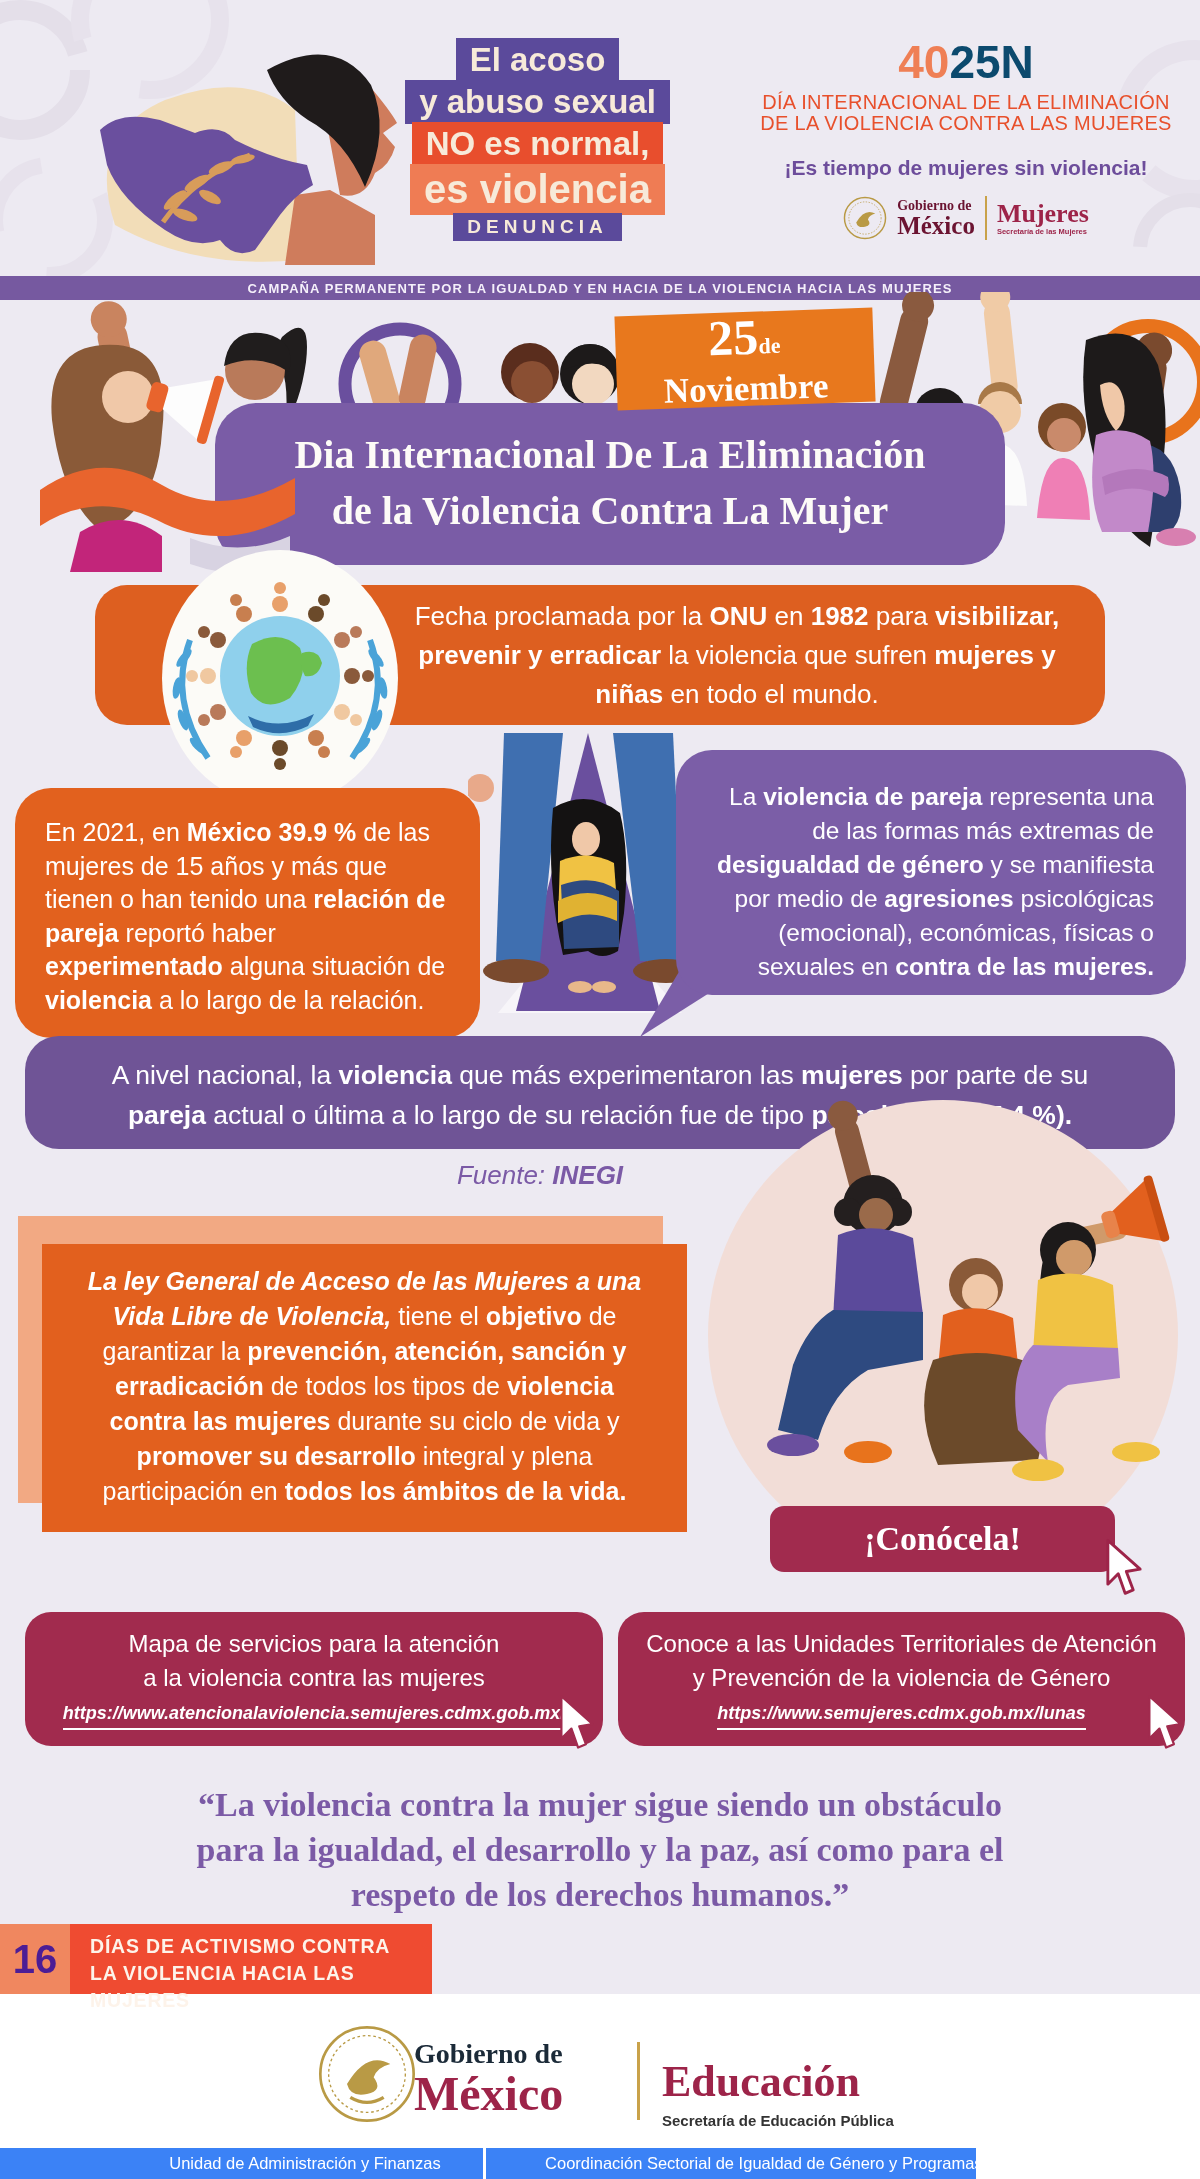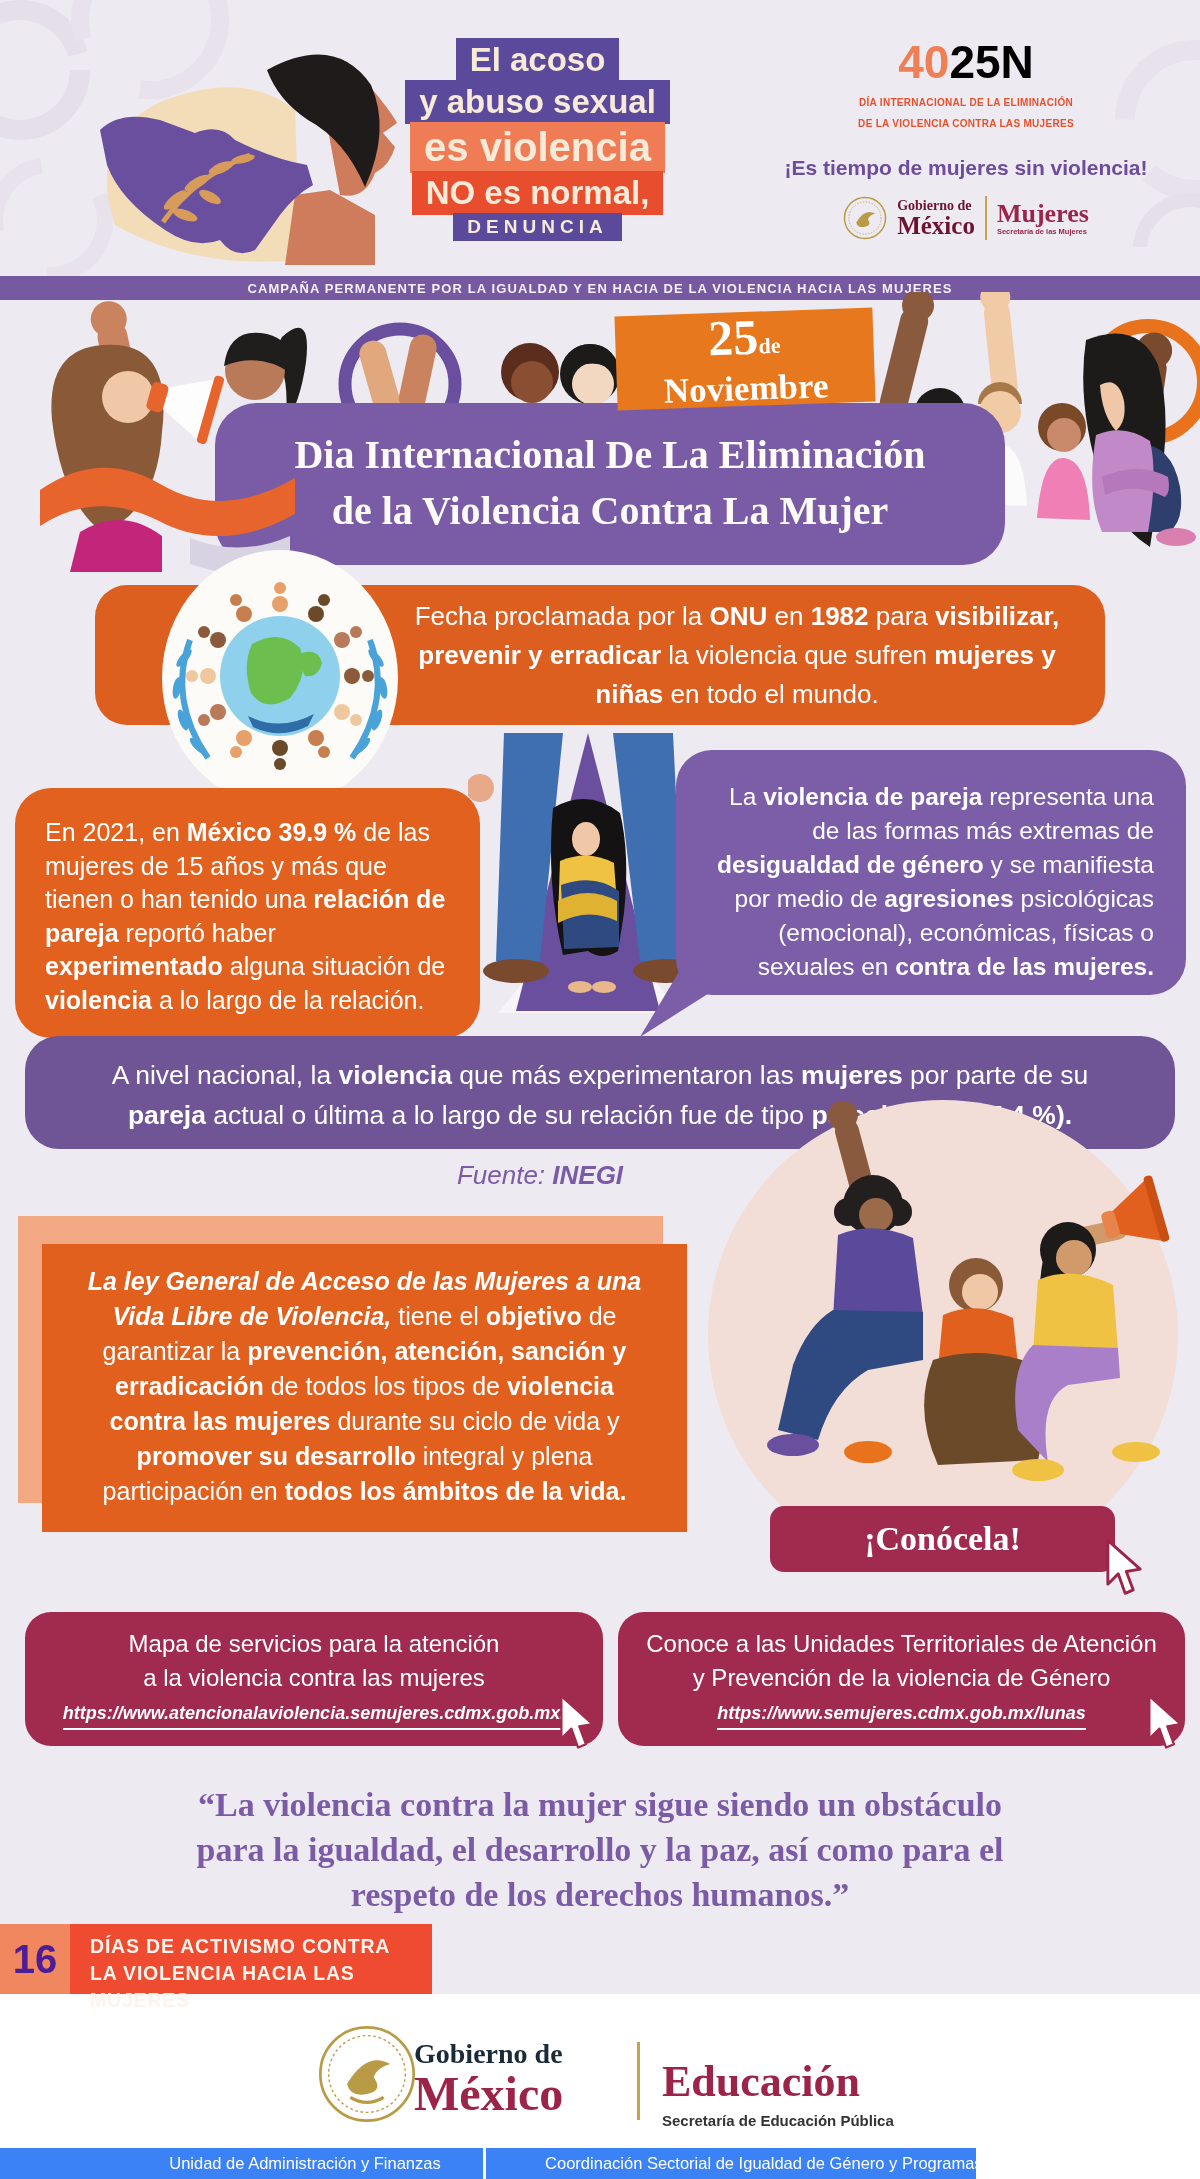--- a/index.html
+++ b/index.html
@@ -54,30 +54,30 @@
       <ellipse cx="176" cy="153" rx="13" ry="5" fill="#d89c5a" transform="rotate(-22 176 153)"></ellipse>
       <ellipse cx="198" cy="144" rx="12" ry="4" fill="#d89c5a" transform="rotate(-12 198 144)"></ellipse>
       <ellipse cx="140" cy="200" rx="13" ry="5" fill="#d89c5a" transform="rotate(20 140 200)"></ellipse>
       <ellipse cx="165" cy="182" rx="12" ry="5" fill="#d89c5a" transform="rotate(28 165 182)"></ellipse>
     </g>
   </svg>
 
   <div class="abs badge-stack" style="left:415px;top:40px;width:245px;">
     <span class="badge-line bg-purple" style="font-size:33px;">El acoso</span>
     <span class="badge-line bg-purple" style="font-size:33px;">y abuso sexual</span>
+    <span class="badge-line bg-orangered" style="font-size:33px;">NO es normal,</span>
     <span class="badge-line bg-orangelight" style="font-size:40px;">es violencia</span>
-    <span class="badge-line bg-orangered" style="font-size:33px;">NO es normal,</span>
     <span class="badge-line bg-purple" style="font-size:19px;letter-spacing:5px;font-weight:700;">DENUNCIA</span>
   </div>
 
   <div class="abs" style="left:760px;top:38px;width:412px;text-align:center;">
     <div style="font-size:46px;line-height:48px;">
-      <span style="color:#ef7f55;font-weight:600;">40</span><span style="color:#000000;font-weight:800;">25N</span>
+      <span style="color:#ef7f55;font-weight:600;">40</span><span style="color:#0c4a6e;font-weight:800;">25N</span>
     </div>
-    <div style="font-size:10px;font-weight:700;color:#e8502c;line-height:21px;margin-top:6px;letter-spacing:0.3px;">DÍA INTERNACIONAL DE LA ELIMINACIÓN<br>DE LA VIOLENCIA CONTRA LAS MUJERES</div>
+    <div style="font-size:20px;font-weight:400;color:#e8502c;line-height:21px;margin-top:6px;letter-spacing:0.3px;">DÍA INTERNACIONAL DE LA ELIMINACIÓN<br>DE LA VIOLENCIA CONTRA LAS MUJERES</div>
     <div style="font-size:21px;color:#6d4d9b;font-weight:600;margin-top:22px;">¡Es tiempo de mujeres <b>sin violencia!</b></div>
     <div style="display:flex;align-items:center;justify-content:center;margin-top:16px;gap:10px;">
       <svg width="44" height="44" viewBox="0 0 60 60">
         <circle cx="30" cy="30" r="28" class="seal-ring" stroke-width="2"></circle>
         <circle cx="30" cy="30" r="22" class="seal-ring" stroke-width="1" stroke-dasharray="2 2"></circle>
         <path d="M18,36 Q30,16 44,24 Q36,26 34,32 Q40,40 30,42 Q20,44 18,36 Z" fill="#b99a45"></path>
       </svg>
       <div style="text-align:left;">
         <div class="serif" style="font-size:14px;font-weight:700;color:#6b1331;">Gobierno de</div>
         <div class="serif" style="font-size:25px;font-weight:800;color:#6b1331;line-height:24px;">México</div>

